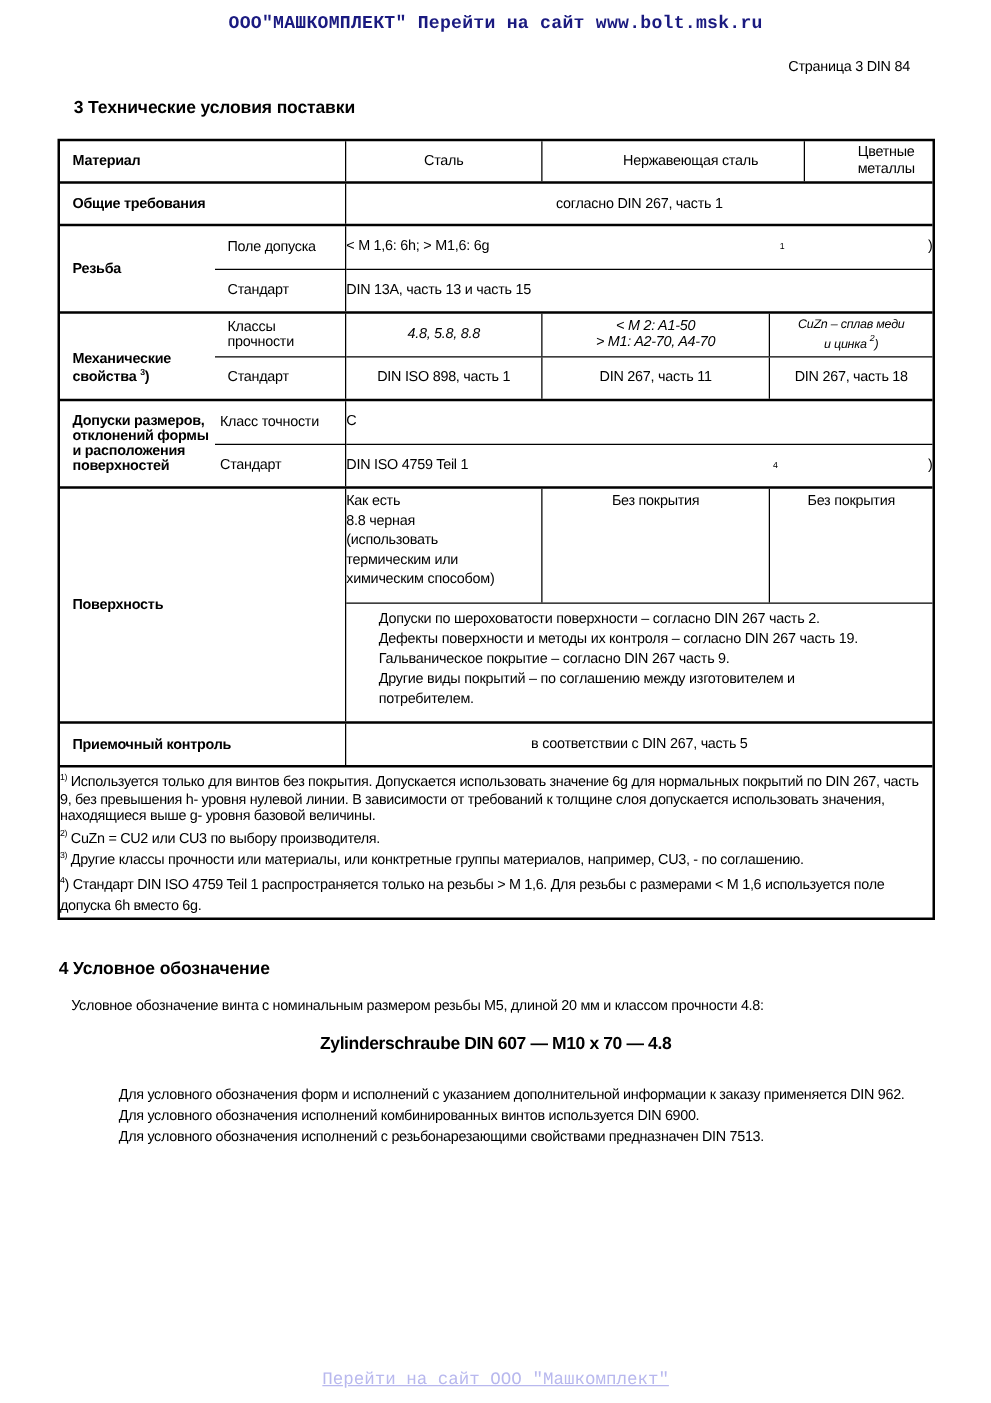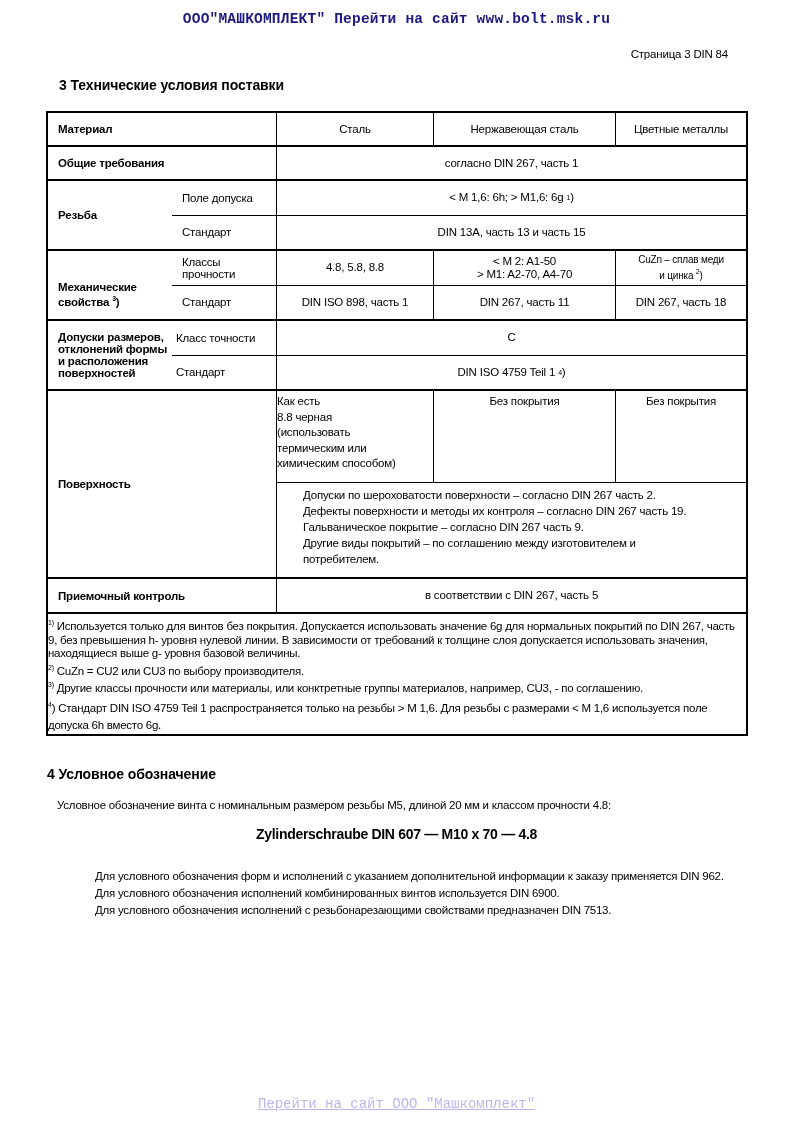--- a/index.html
+++ b/index.html
@@ -21,34 +21,34 @@
     .h4 { top: 766px; }
 
     
     .spec {
       position: absolute; left: 46px; top: 111px; width: 702px;
       border: 2px solid #000;
     }
     .row { position: relative; border-bottom: 1px solid #000; display: flex; }
     .row.thick { border-bottom: 2px solid #000; }
     .c1 { width: 229px; border-right: 1px solid #000; position: relative; }
-    .cv { flex: 1; display: flex; }
+    .cv { flex: 1; display: flex; gap: 28px; }
     .cell { display: flex; align-items: center; justify-content: center; text-align: center; font-size: 11.5px; letter-spacing: -0.2px; line-height: 13px; }
     .lbl { font-weight: bold; font-size: 11.5px; letter-spacing: -0.2px; padding-left: 10px; display: flex; align-items: center; height: 100%; line-height: 12px; }
     .col2 { width: 157px; border-right: 1px solid #000; }
     .col3 { width: 182px; border-right: 1px solid #000; }
     .col4 { flex: 1; }
 
     .split { display: flex; height: 100%; }
     .split .main-lbl { width: 124px; }
     .split .subs { flex: 1; display: flex; flex-direction: column; }
     .sub { display: flex; align-items: center; font-size: 11.5px; letter-spacing: -0.2px; line-height: 12px; padding-left: 10px; }
     .sub.div { border-bottom: 1px solid #000; }
     .vsubs { display: flex; flex-direction: column; flex: 1; }
-    .vsub { display: flex; }
+    .vsub { display: flex; justify-content: space-between; }
     .vsub.div { border-bottom: 1px solid #000; }
 
     sup { font-size: 7px; vertical-align: 5px; }
 
     .surface-top { display: flex; height: 92px; border-bottom: 1px solid #000; }
     .surface-top .cell { align-items: flex-start; padding-top: 3px; line-height: 15.5px; }
     .surface-notes { padding: 4px 0 0 26px; font-size: 11.5px; letter-spacing: -0.2px; line-height: 16px; text-align: left; }
 
     .footnotes { padding: 2px 2px 6px 0; font-size: 11.5px; letter-spacing: -0.25px; line-height: 13.5px; height: 120px; }
     .footnotes p { margin: 0; }
@@ -119,21 +119,21 @@
         <div class="main-lbl lbl" style="padding-top:18px;">
           <span><span>Механические свойства</span> <sup>3</sup><span>)</span></span>
         </div>
         <div class="subs">
           <div class="sub div" style="height:35px;">Классы прочности</div>
           <div class="sub" style="height:34px;">Стандарт</div>
         </div>
       </div>
     </div>
     <div class="vsubs">
-      <div class="vsub div" style="height:35px;">
+      <div class="vsub div" style="height:35px;font-style:italic;">
         <div class="cell col2">4.8, 5.8, 8.8</div>
         <div class="cell col3" style="flex-direction:column;">
           <span>&lt; M 2: A1-50</span>
           <span>&gt; M1: A2-70, A4-70</span>
         </div>
         <div class="cell col4" style="flex-direction:column;font-size:10px;line-height:12px;">
           <span>CuZn – сплав меди</span>
           <span><span>и цинка</span> <sup>2</sup><span>)</span></span>
         </div>
       </div>

